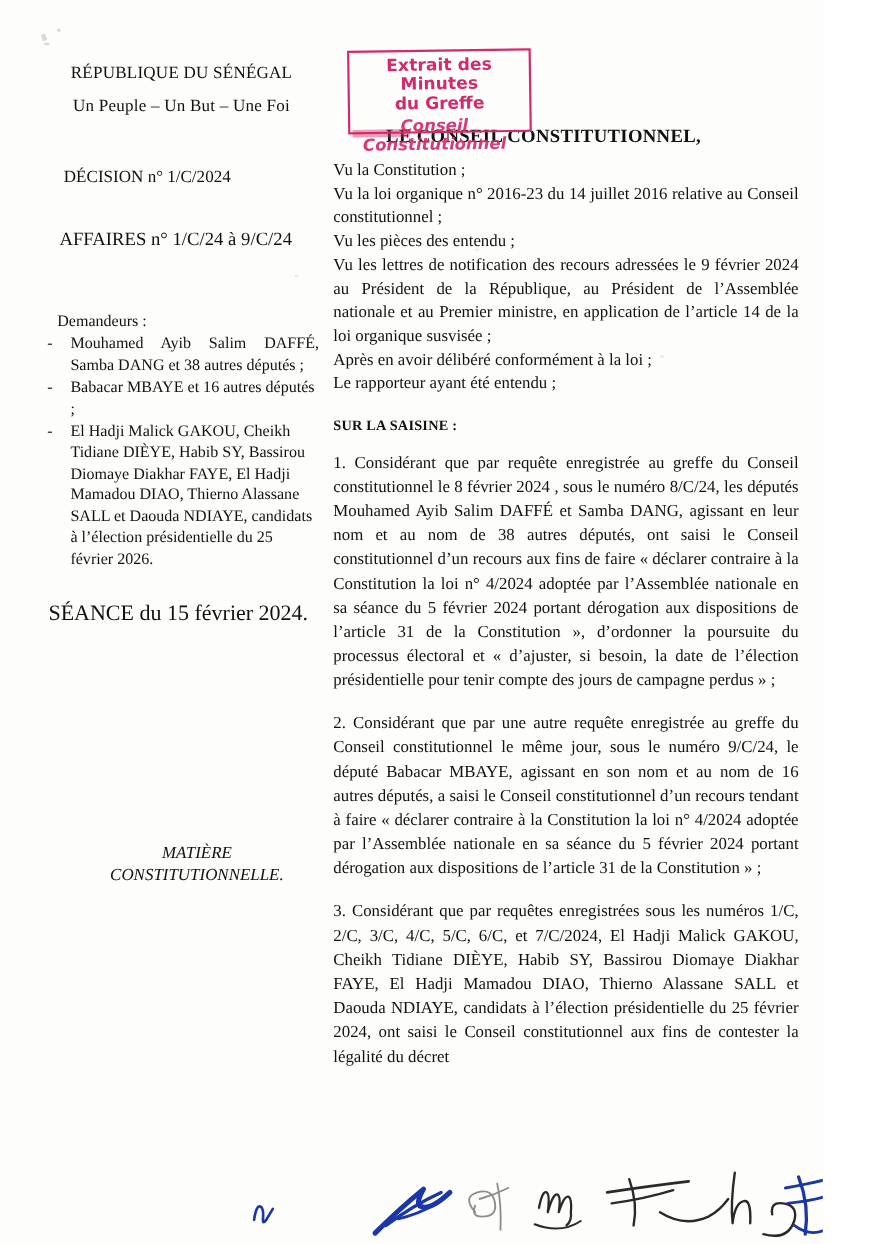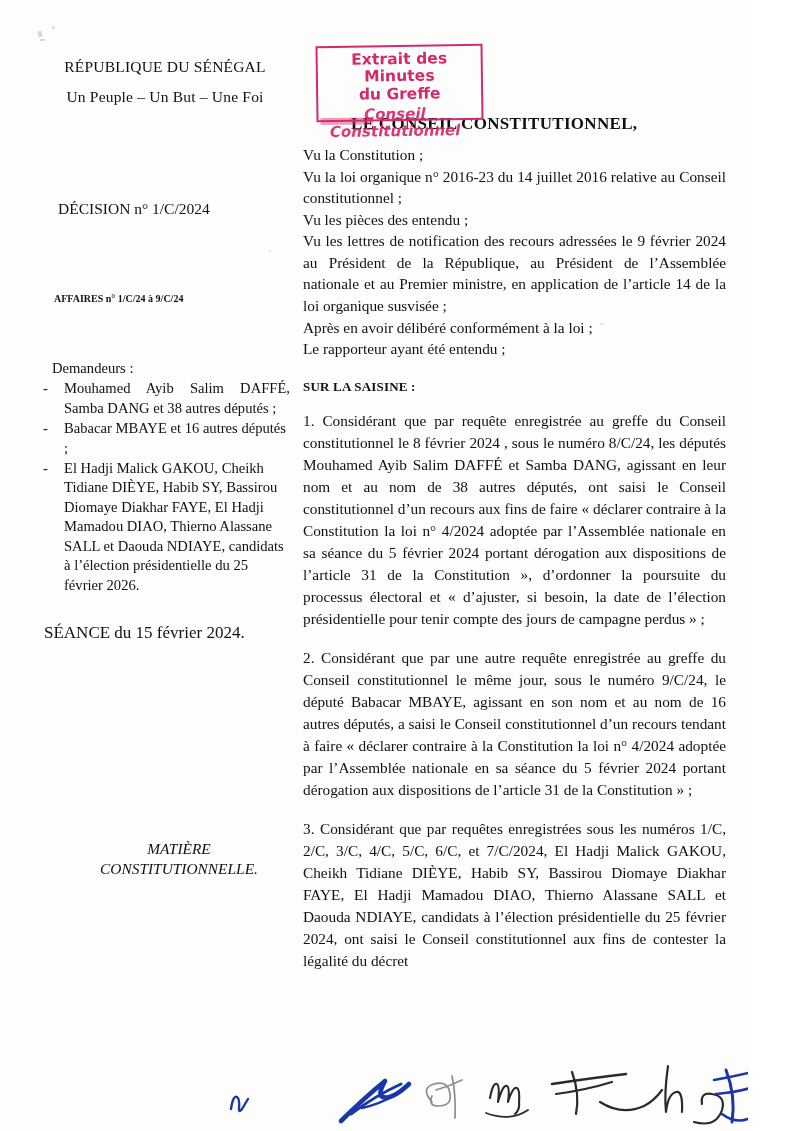--- a/index.html
+++ b/index.html
@@ -41,29 +41,28 @@
   .nation-header {
     text-align: center;
     font-size: 15.5px;
     line-height: 1.95;
     letter-spacing: .2px;
   }
   .nation-header .l1 { display:block; }
   .nation-header .l2 { display:block; }
 
   .decision-line {
-    margin-top: 88px;
+    margin-top: 40px;
     font-size: 15.5px;
     padding-left: 18px;
   }
   .affaires-line {
-    margin-top: 75px;
-    font-size: 10px;
+    margin-top: 38px;
+    font-size: 17px;
     padding-left: 14px;
-    font-weight: bold;
   }
 
   .demandeurs-block {
     margin-top: 56px;
     font-size: 14.6px;
   }
   .demandeurs-title {
     padding-left: 12px;
     margin-bottom: 2px;
   }
@@ -80,21 +79,21 @@
   }
   ul.demandeurs-list > li .dash {
     position: absolute;
     left: 3px;
     top: 0;
   }
   li.justify-item .txt { text-align: justify; display:block; }
 
   .seance-line {
     margin-top: 28px;
-    font-size: 17px;
+    font-size: 20px;
     padding-left: 4px;
   }
 
   .matiere-block {
     margin-top: 196px;
     text-align: center;
     font-size: 15.4px;
     line-height: 1.3;
     padding-left: 28px;
   }

